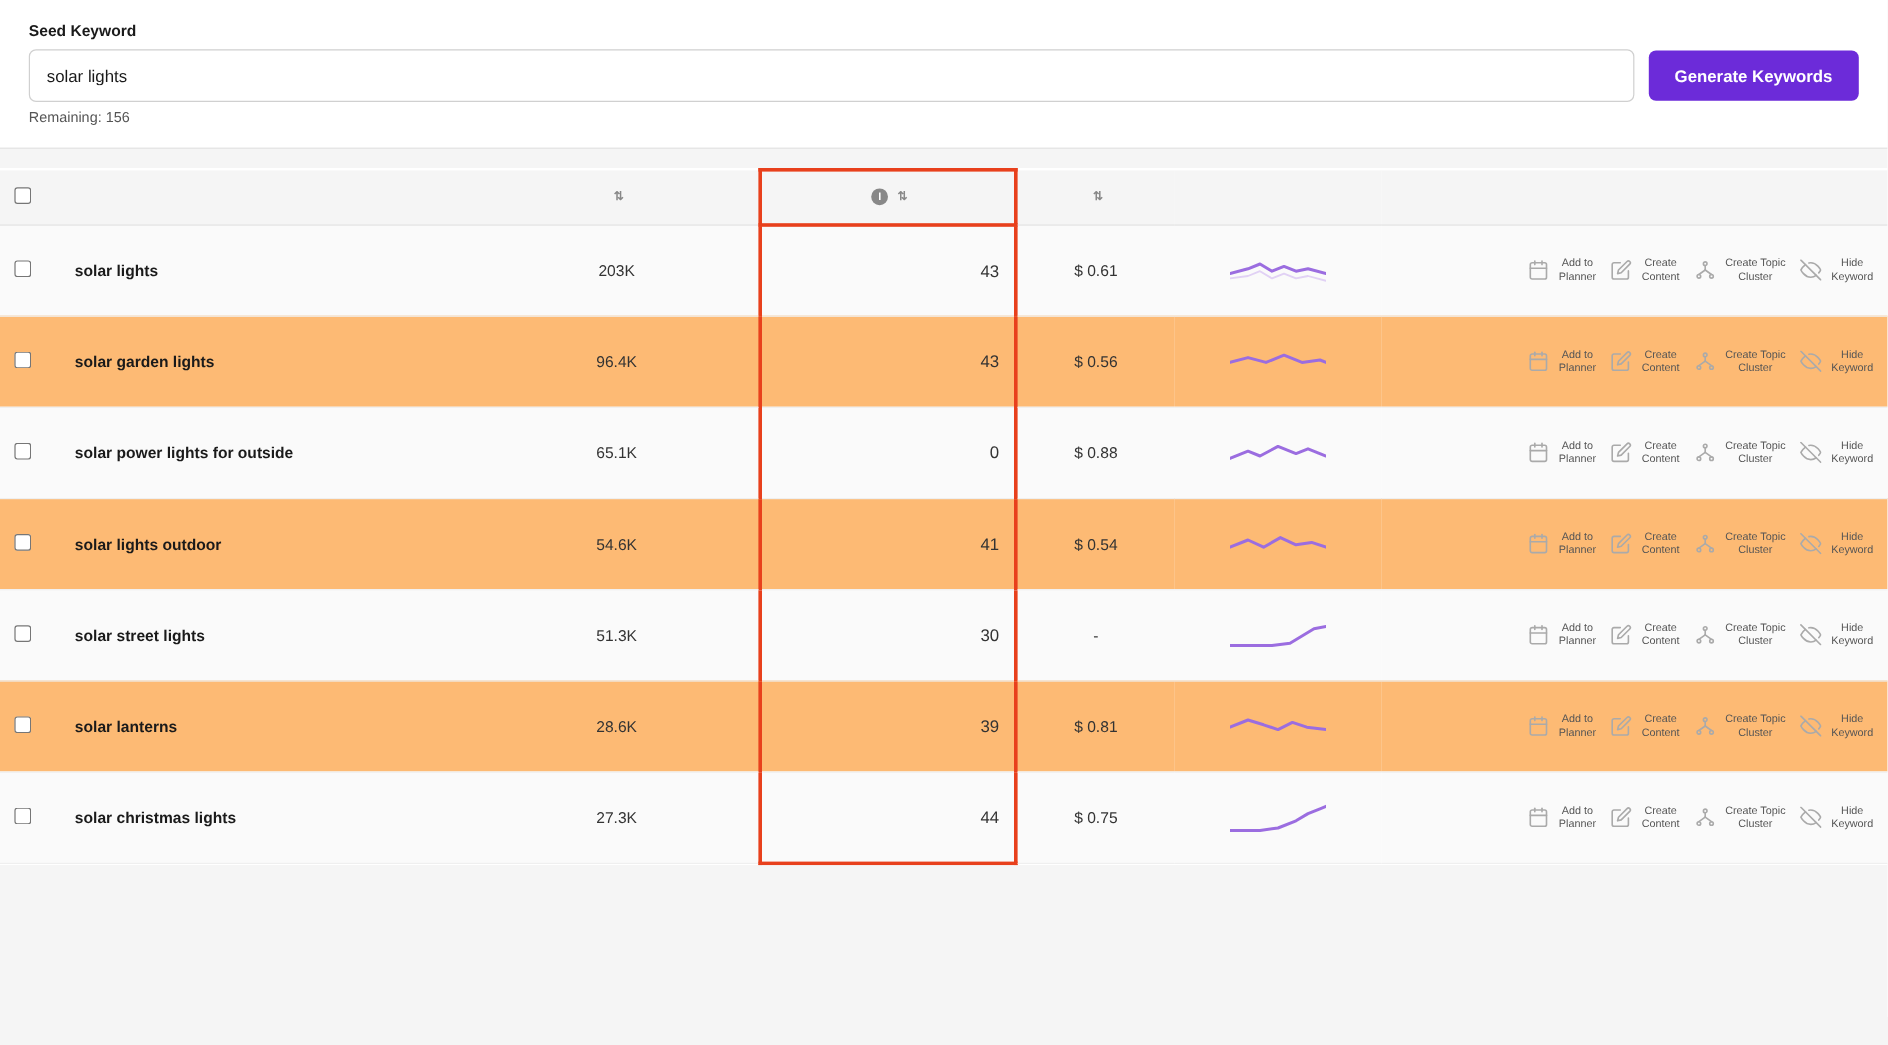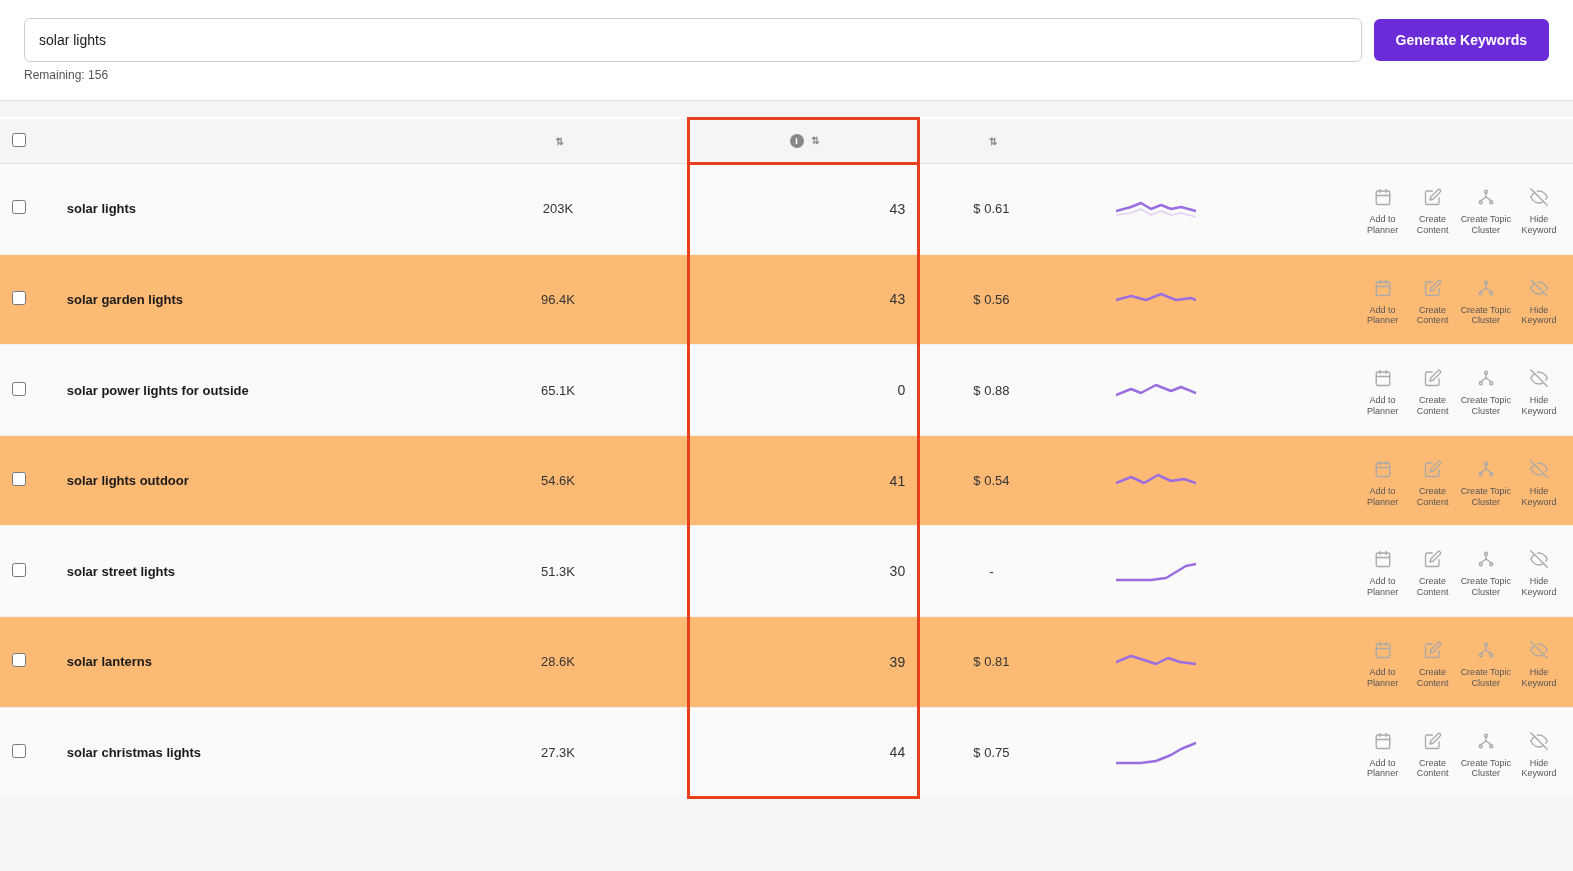--- a/index.html
+++ b/index.html
@@ -146,21 +146,21 @@
 
     
     .action-cell {
       display: flex;
       gap: 6px;
       align-items: center;
       justify-content: flex-end;
     }
     .action-item {
       display: flex;
-      flex-direction: column;
+      flex-direction: row;
       align-items: center;
       gap: 2px;
       cursor: pointer;
       min-width: 44px;
     }
     .action-item .icon-circle {
       width: 30px;
       height: 30px;
       border-radius: 6px;
       display: flex;
@@ -182,20 +182,21 @@
     .col-volume { width: 180px; text-align: center; }
     .col-difficulty { width: 160px; }
     .col-cpc { width: 100px; text-align: center; }
     .col-trends { width: 130px; text-align: center; }
     .col-action { width: 200px; }
   </style>
 </head>
 <body>
 
 <div class="top-section">
+  <div class="seed-label">Seed Keyword</div>
   <div class="input-row">
     <input type="text" class="seed-input" value="solar lights" style="">
     <button class="generate-btn">Generate Keywords</button>
   </div>
   <div class="remaining-text">Remaining: 156</div>
 </div>
 
 <div class="table-wrapper">
   <table>
     <thead>

